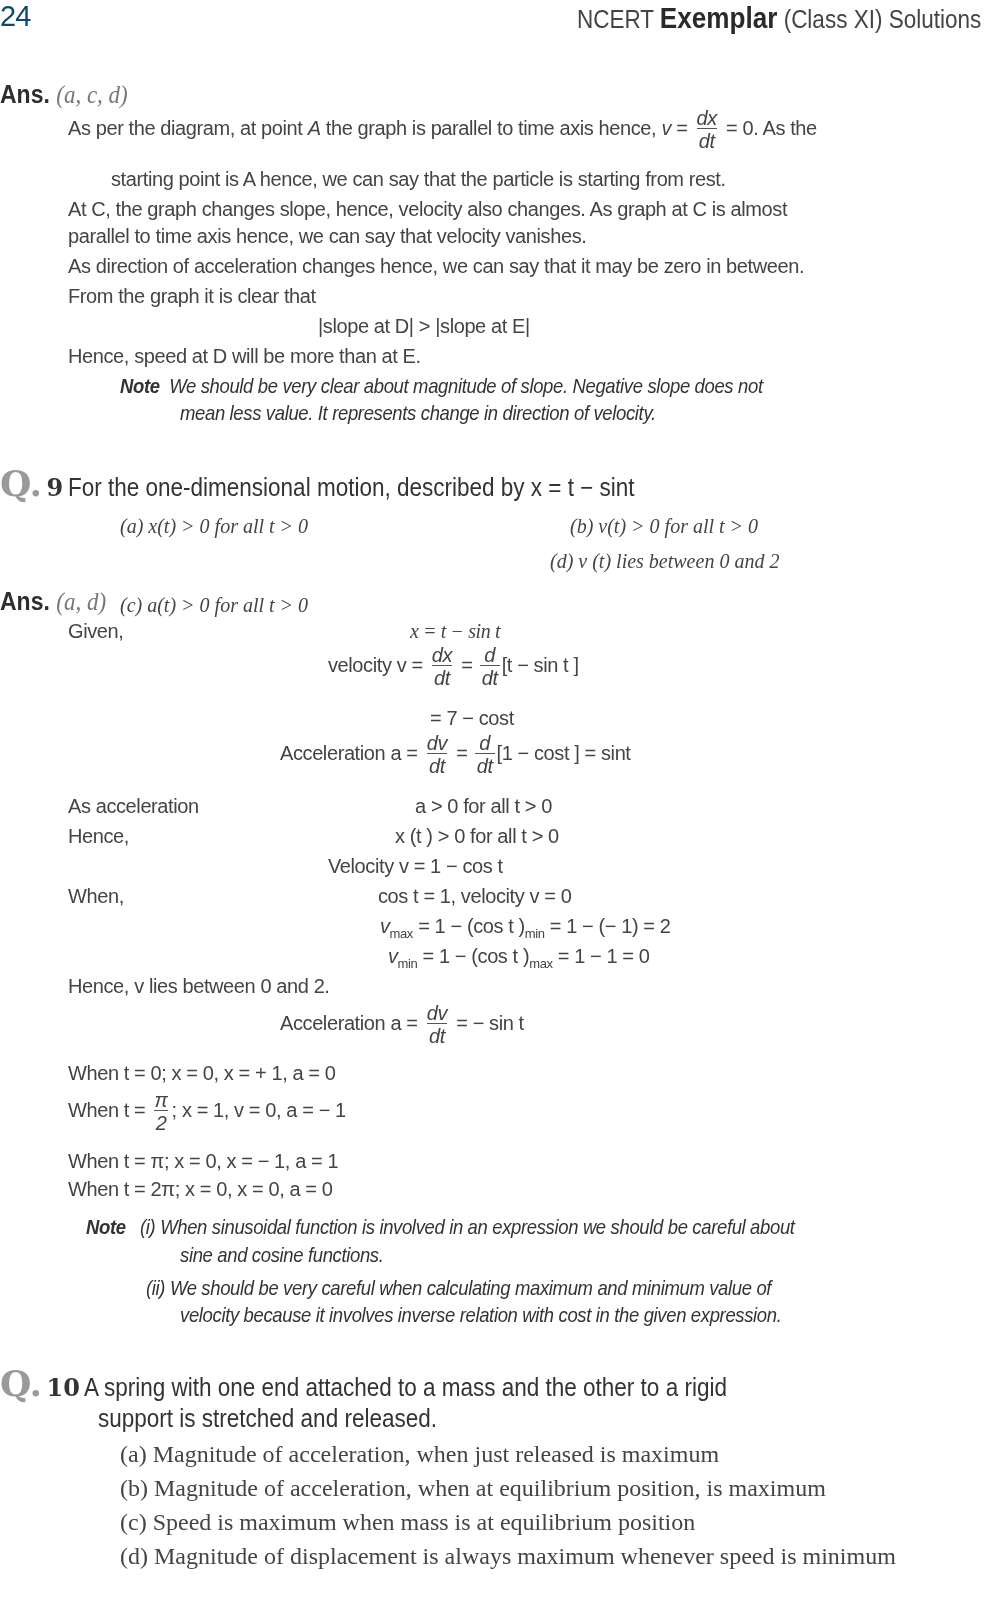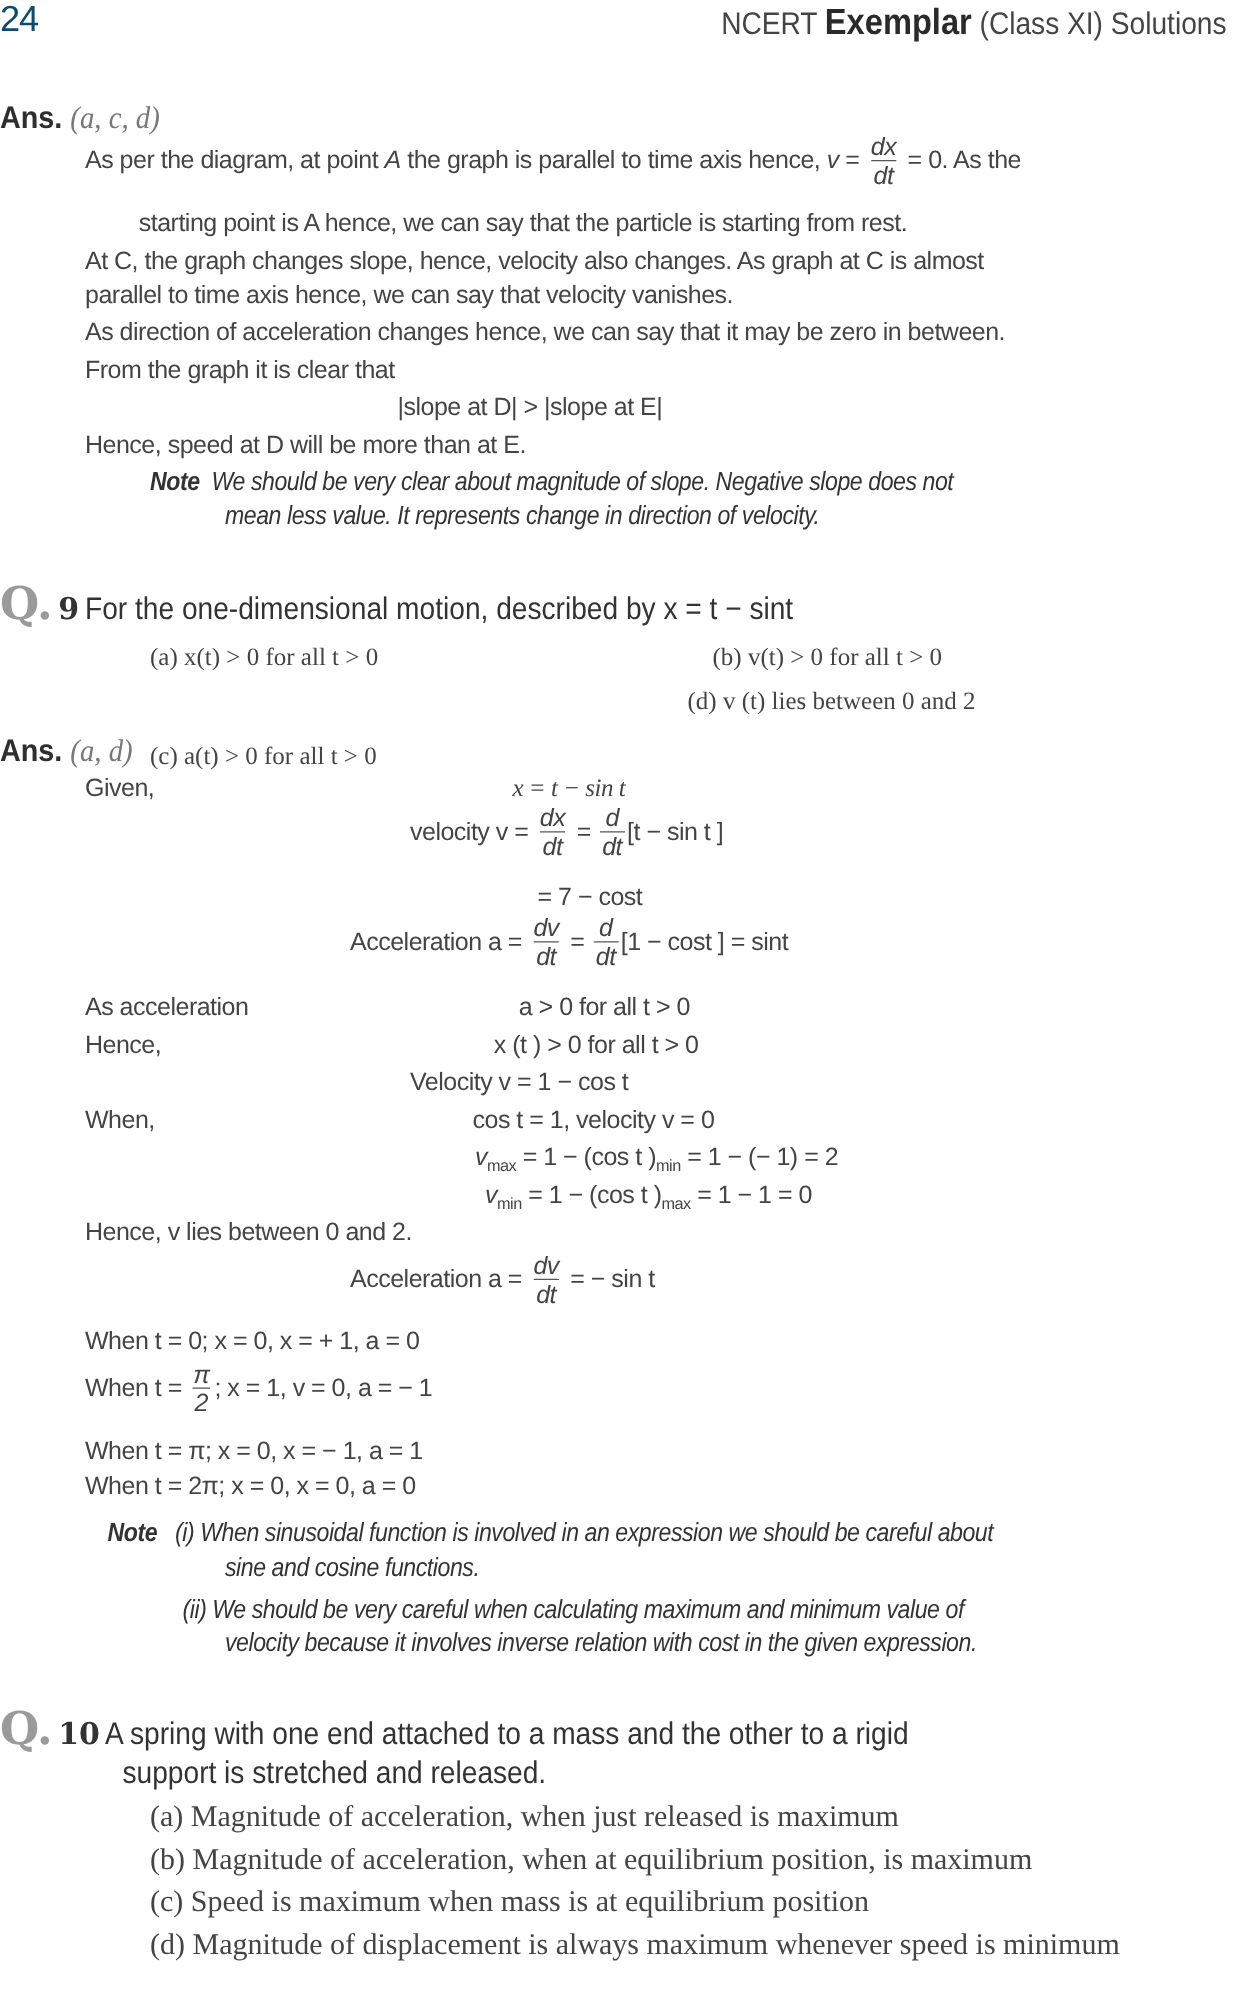--- a/index.html
+++ b/index.html
@@ -12,21 +12,21 @@
   .ans { font-size: 25px; font-weight: bold; color: #2e2e2e; transform: scaleX(0.92); transform-origin: left; }
   .ans-opt { font-family: "Liberation Serif", serif; font-style: italic; font-size: 25px; color: #777; font-weight: normal; }
   .body { font-size: 20px; color: #444; letter-spacing: -0.4px; font-weight: 300; }
   .it { font-style: italic; }
   .ser { font-family: "Liberation Serif", serif; font-style: italic; }
   .note { font-size: 21px; font-style: italic; color: #333; letter-spacing: -0.4px; transform: scaleX(0.88); transform-origin: left; }
   .note b { font-weight: bold; }
   .q-mark { font-family: "DejaVu Serif", serif; font-weight: bold; font-size: 36px; color: #9a9a9a; }
   .q-num { font-family: "DejaVu Serif", serif; font-weight: bold; font-size: 24px; color: #333; }
   .q-text { font-size: 25px; color: #333; transform: scaleX(0.9); transform-origin: left; }
-  .opt { font-size: 20px; color: #444; font-family: "Liberation Serif", serif; }
+  .opt { font-size: 20px; color: #444; font-family: "Liberation Serif", serif; font-style: italic; }
   .frac { display: inline-flex; flex-direction: column; align-items: center; vertical-align: middle; line-height: 1; margin: 0 2px; }
   .frac .n { font-style: italic; padding: 0 2px; }
   .frac .d { font-style: italic; border-top: 1px solid #555; padding: 2px 2px 0; }
   sub { font-size: 13px; }
   .q10 { font-family: "Liberation Serif", serif; font-size: 24px; color: #444; }
 </style>
 </head>
 <body>
 
 <div class="abs pagenum">24</div>

